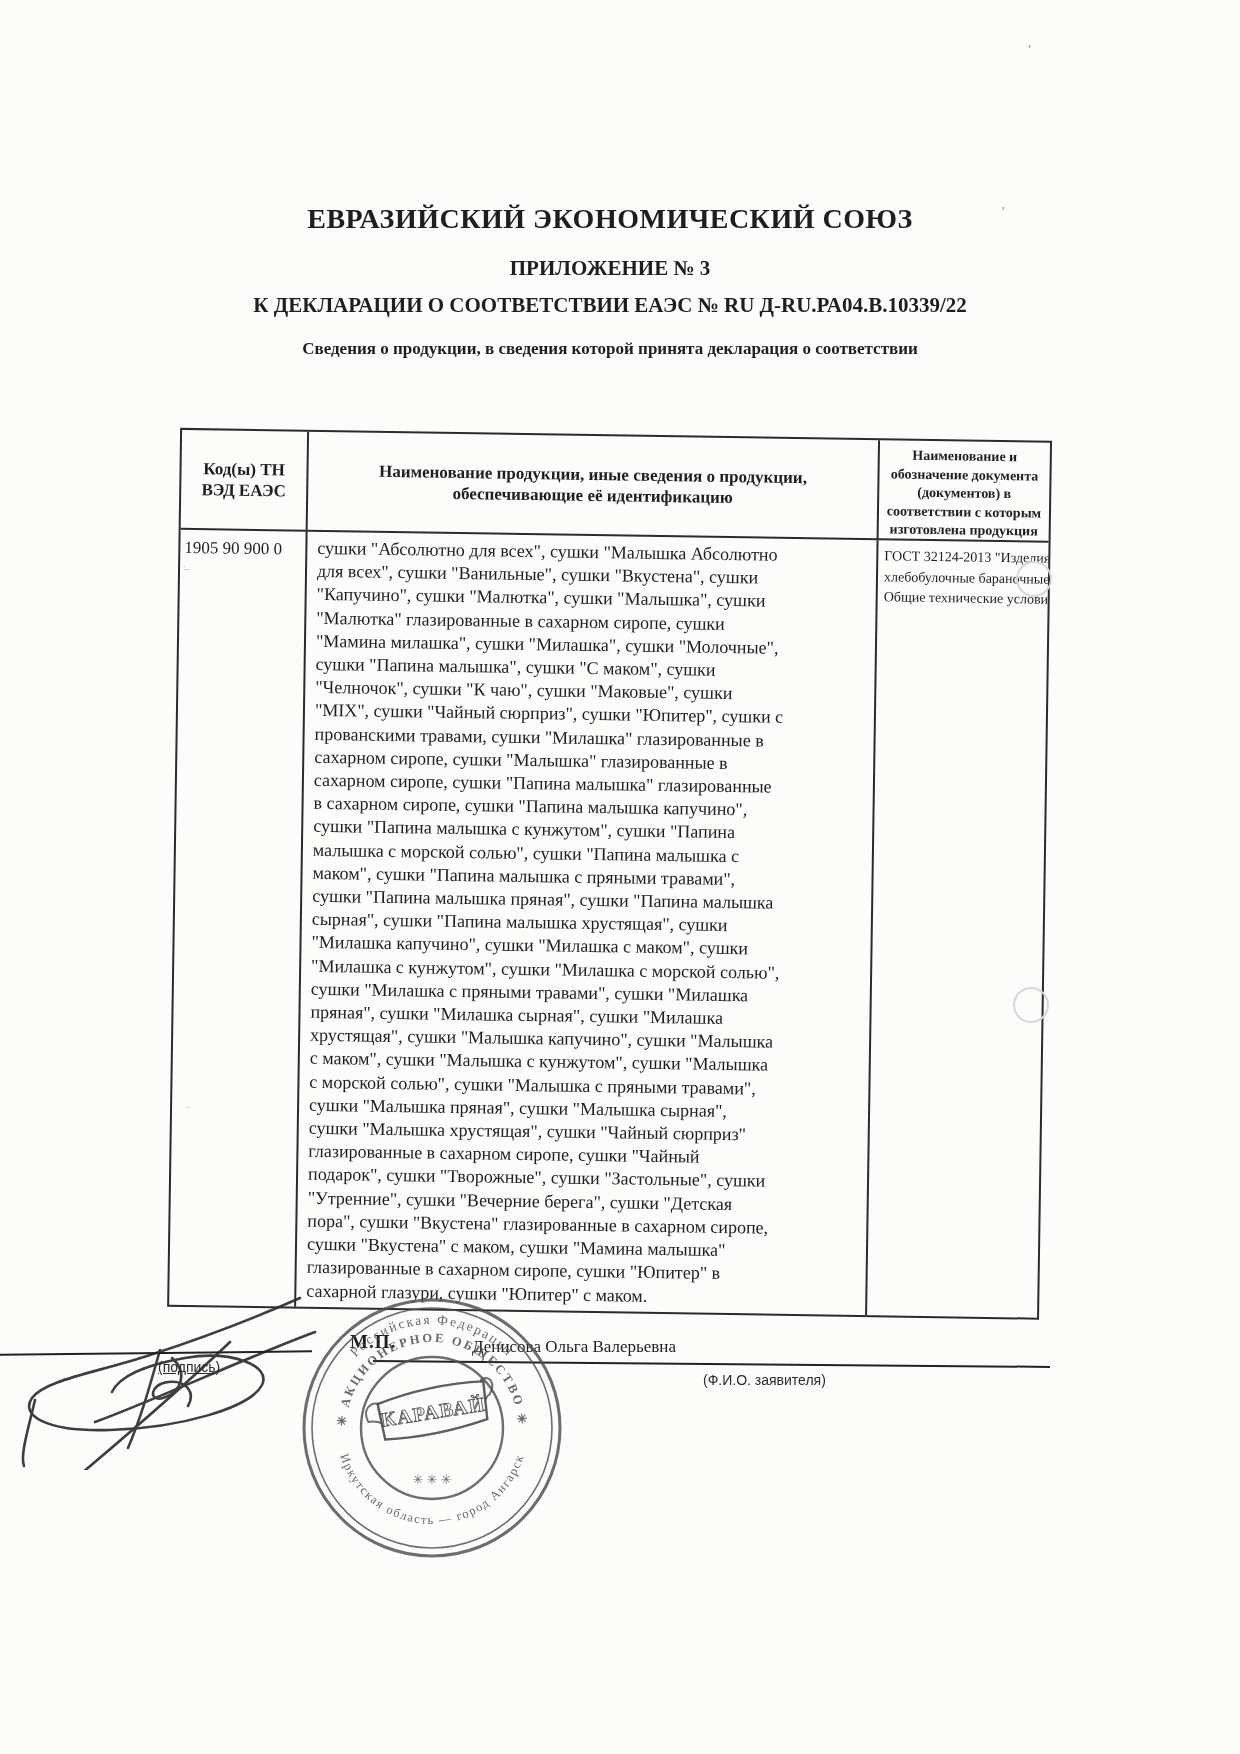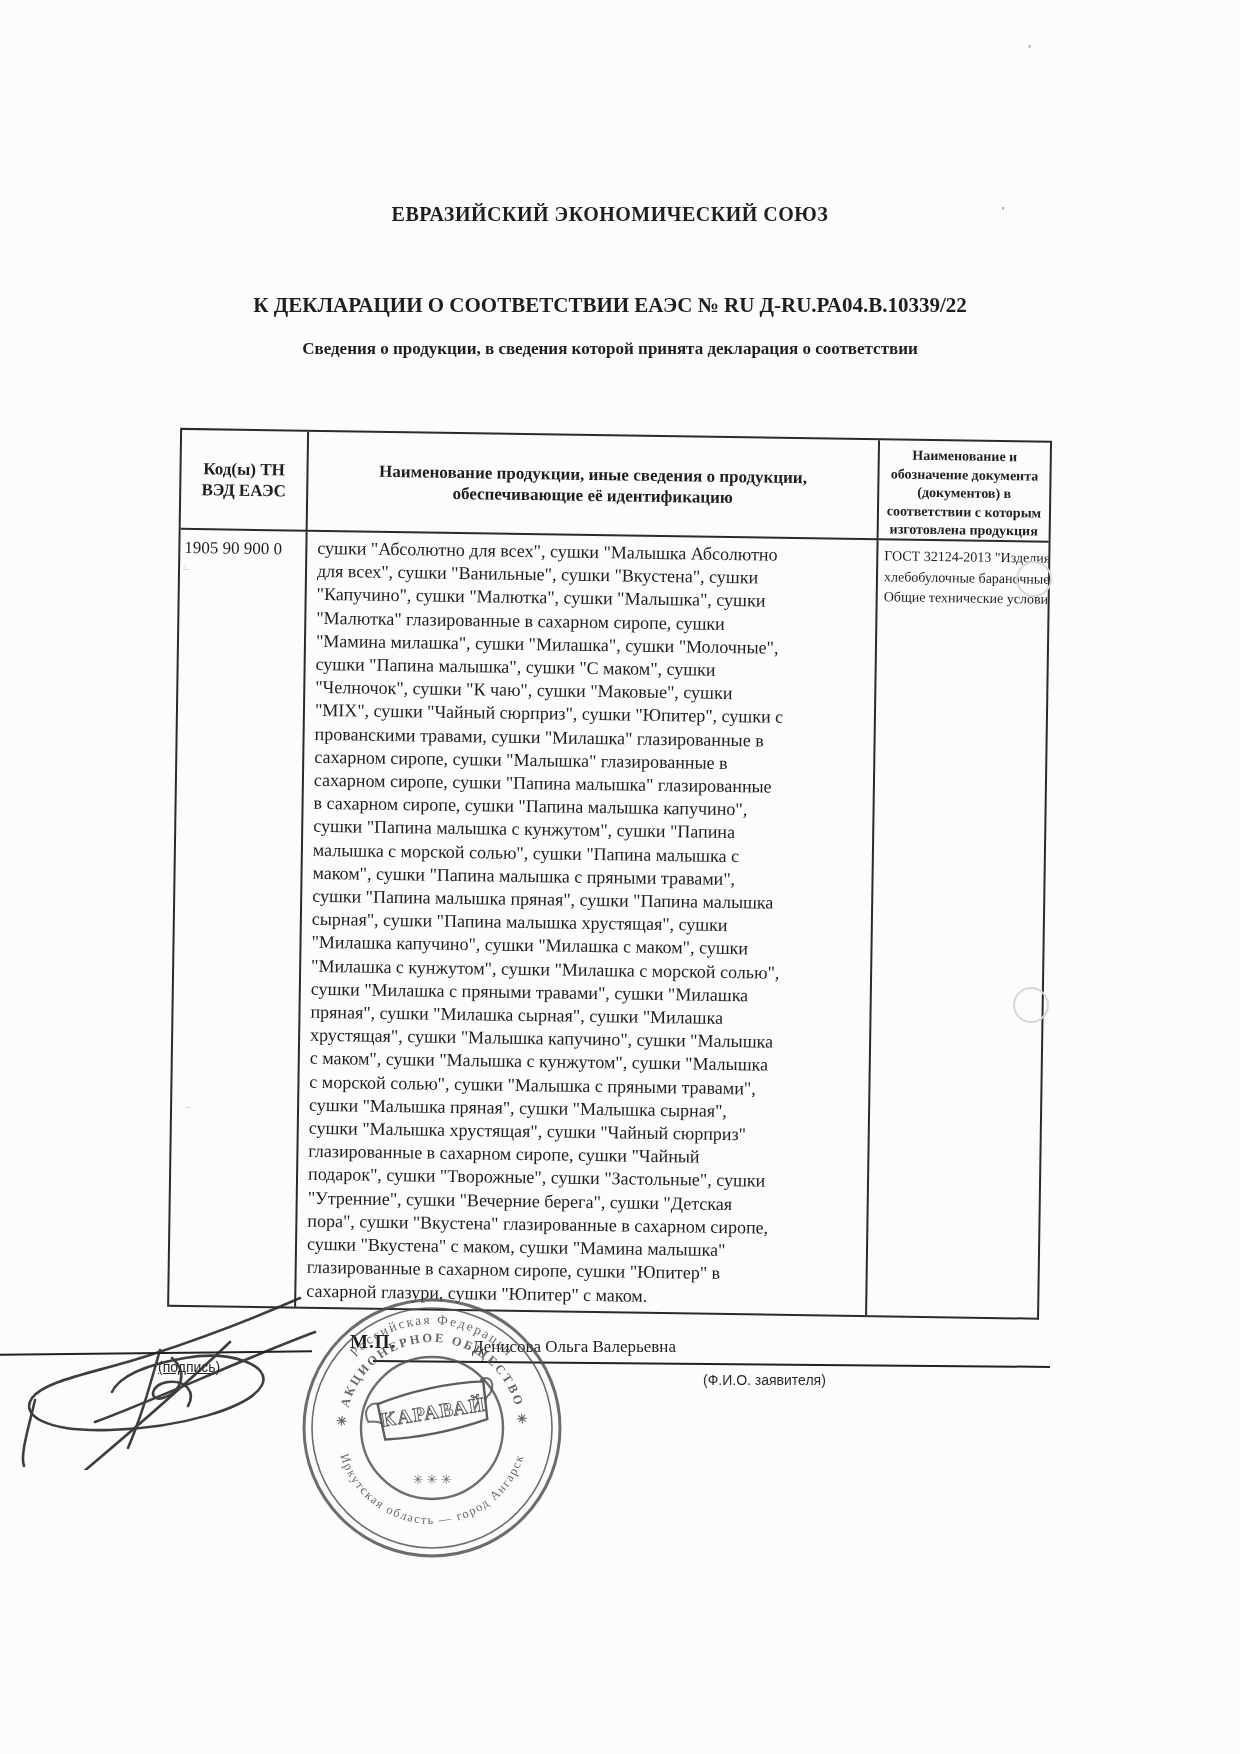--- a/index.html
+++ b/index.html
@@ -3,21 +3,21 @@
 <meta charset="utf-8">
 <style>
   html,body{margin:0;padding:0;background:#e8e8e8;}
   .page{
     position:relative; width:1240px; height:1754px; margin:0 auto;
     background:#fcfcfb; overflow:hidden;
     font-family:"Liberation Serif", serif; color:#1e1e1e;
   }
   .abs{position:absolute;}
   .hdr{left:0; right:20px; text-align:center; font-weight:bold; white-space:nowrap;}
-  .title{top:203px; font-size:20px; letter-spacing:.5px;}
+  .title{top:203px; font-size:28px; letter-spacing:.5px;}
   .appendix{top:256px; font-size:21px;}
   .decl{top:293px; font-size:21px;}
   .subtitle{top:339px; font-size:17px;}
 
   .doc-table{
     left:180px; top:428px; width:868px;
     transform:rotate(0.85deg); transform-origin:10px 10px;
     display:grid; grid-template-columns:127px 571px 170px;
     grid-template-rows:100px 775px;
     border:2px solid #2b2b2b;
@@ -44,20 +44,21 @@
 
   .artifact-circle{width:32px; height:32px; border:2px solid #d8d8d8; border-radius:50%;}
   .speck{color:#8a8a8a; font-size:13px;}
 </style>
 </head>
 <body>
 
 <div class="page">
 
   <div class="abs hdr title">ЕВРАЗИЙСКИЙ ЭКОНОМИЧЕСКИЙ СОЮЗ</div>
+  <div class="abs hdr appendix">ПРИЛОЖЕНИЕ № 3</div>
   <div class="abs hdr decl">К ДЕКЛАРАЦИИ О СООТВЕТСТВИИ ЕАЭС № RU Д-RU.РА04.В.10339/22</div>
   <div class="abs hdr subtitle">Сведения о продукции, в сведения которой принята декларация о соответствии</div>
 
   <div class="abs doc-table">
     <div class="cell th c-r c-b">Код(ы) ТН ВЭД ЕАЭС</div>
     <div class="cell th c-r c-b">
       <div class="th2-inner">Наименование продукции, иные сведения о продукции, обеспечивающие её идентификацию</div>
     </div>
     <div class="cell th th3 c-b">Наименование и обозначение документа (документов) в соответствии с которым изготовлена продукция</div>
 

